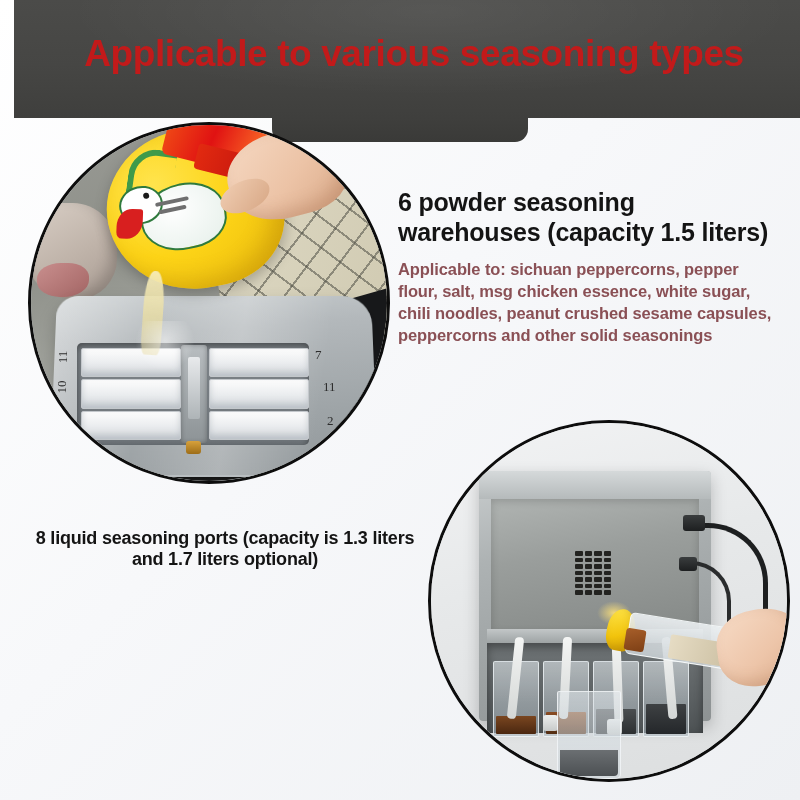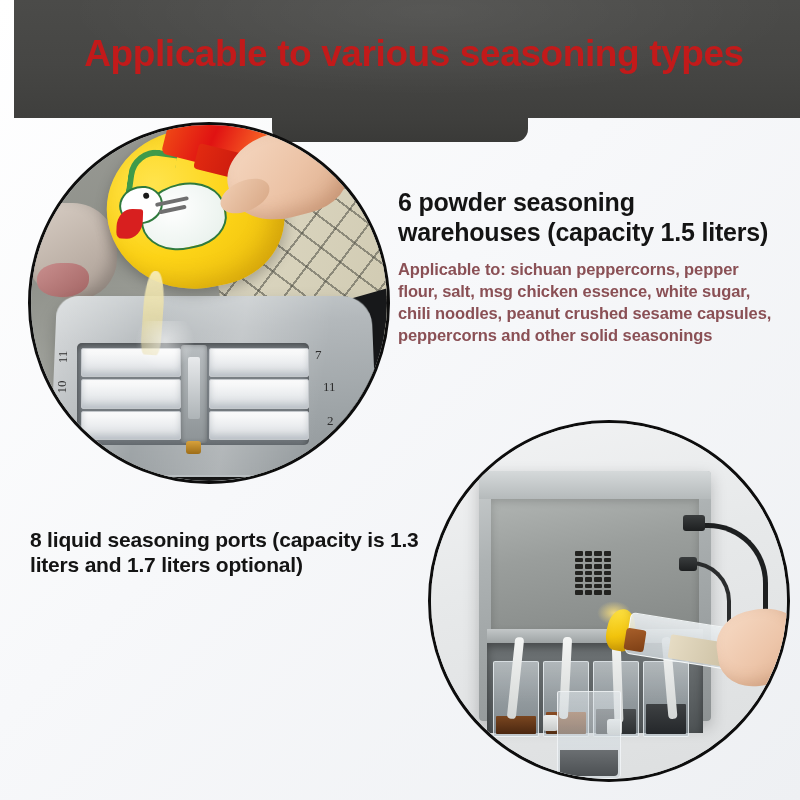--- a/index.html
+++ b/index.html
@@ -346,21 +346,21 @@
   #txt-powder{left:398px;top:188px;width:380px;}
   #txt-liquid{left:30px;top:528px;width:390px;}
   .txt-head{
     font-size:25px;font-weight:bold;color:#141414;line-height:1.18;
     margin:0 0 12px 0;letter-spacing:-0.2px;
   }
   .txt-body{
     font-size:16.5px;font-weight:bold;color:#8a5055;line-height:1.33;
     margin:0;letter-spacing:-0.1px;
   }
-  #txt-liquid .txt-head{font-size:21px;}
+  #txt-liquid .txt-head{font-size:18px;text-align:center;}
   #txt-liquid .txt-body{font-size:16px;color:#8f565b;}
 </style>
 </head>
 <body>
 
 <div id="page">
 
   <div class="header">
     <div class="header-sheen"></div>
     <div class="header-title">Applicable to various seasoning types</div>

